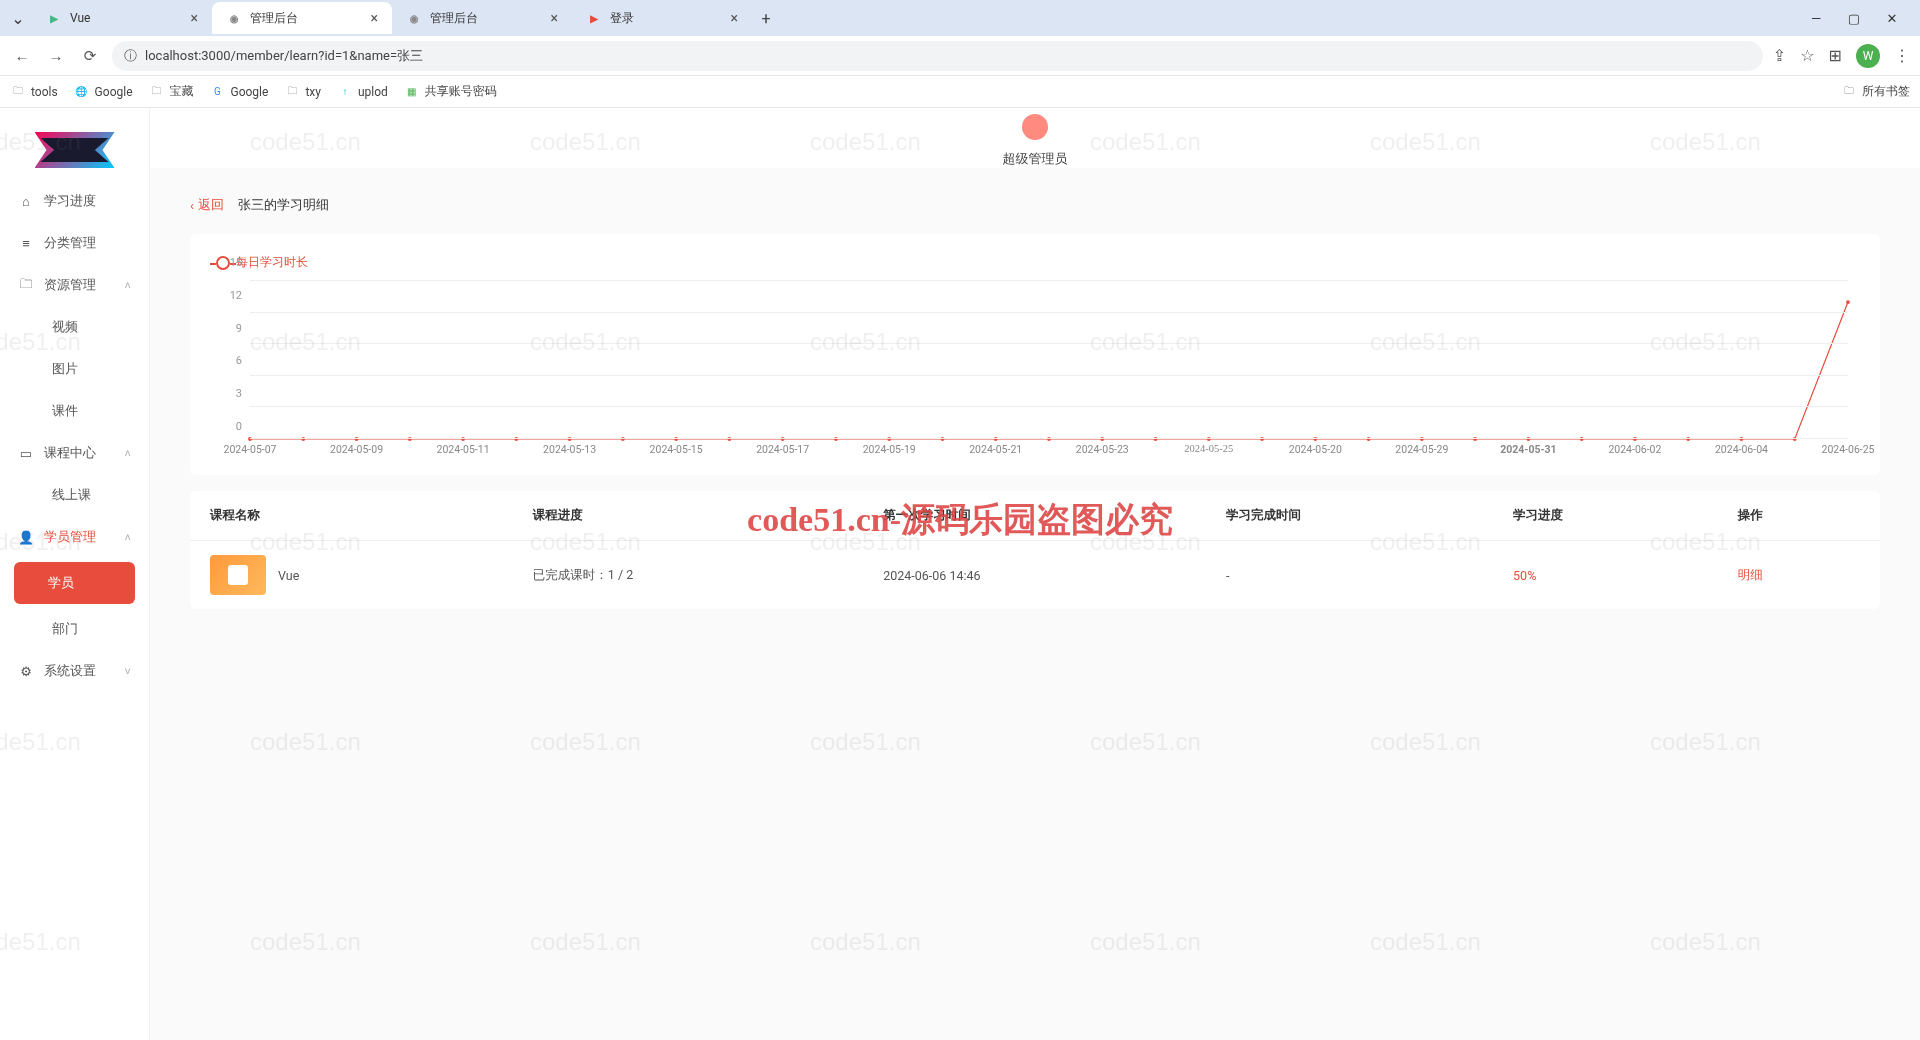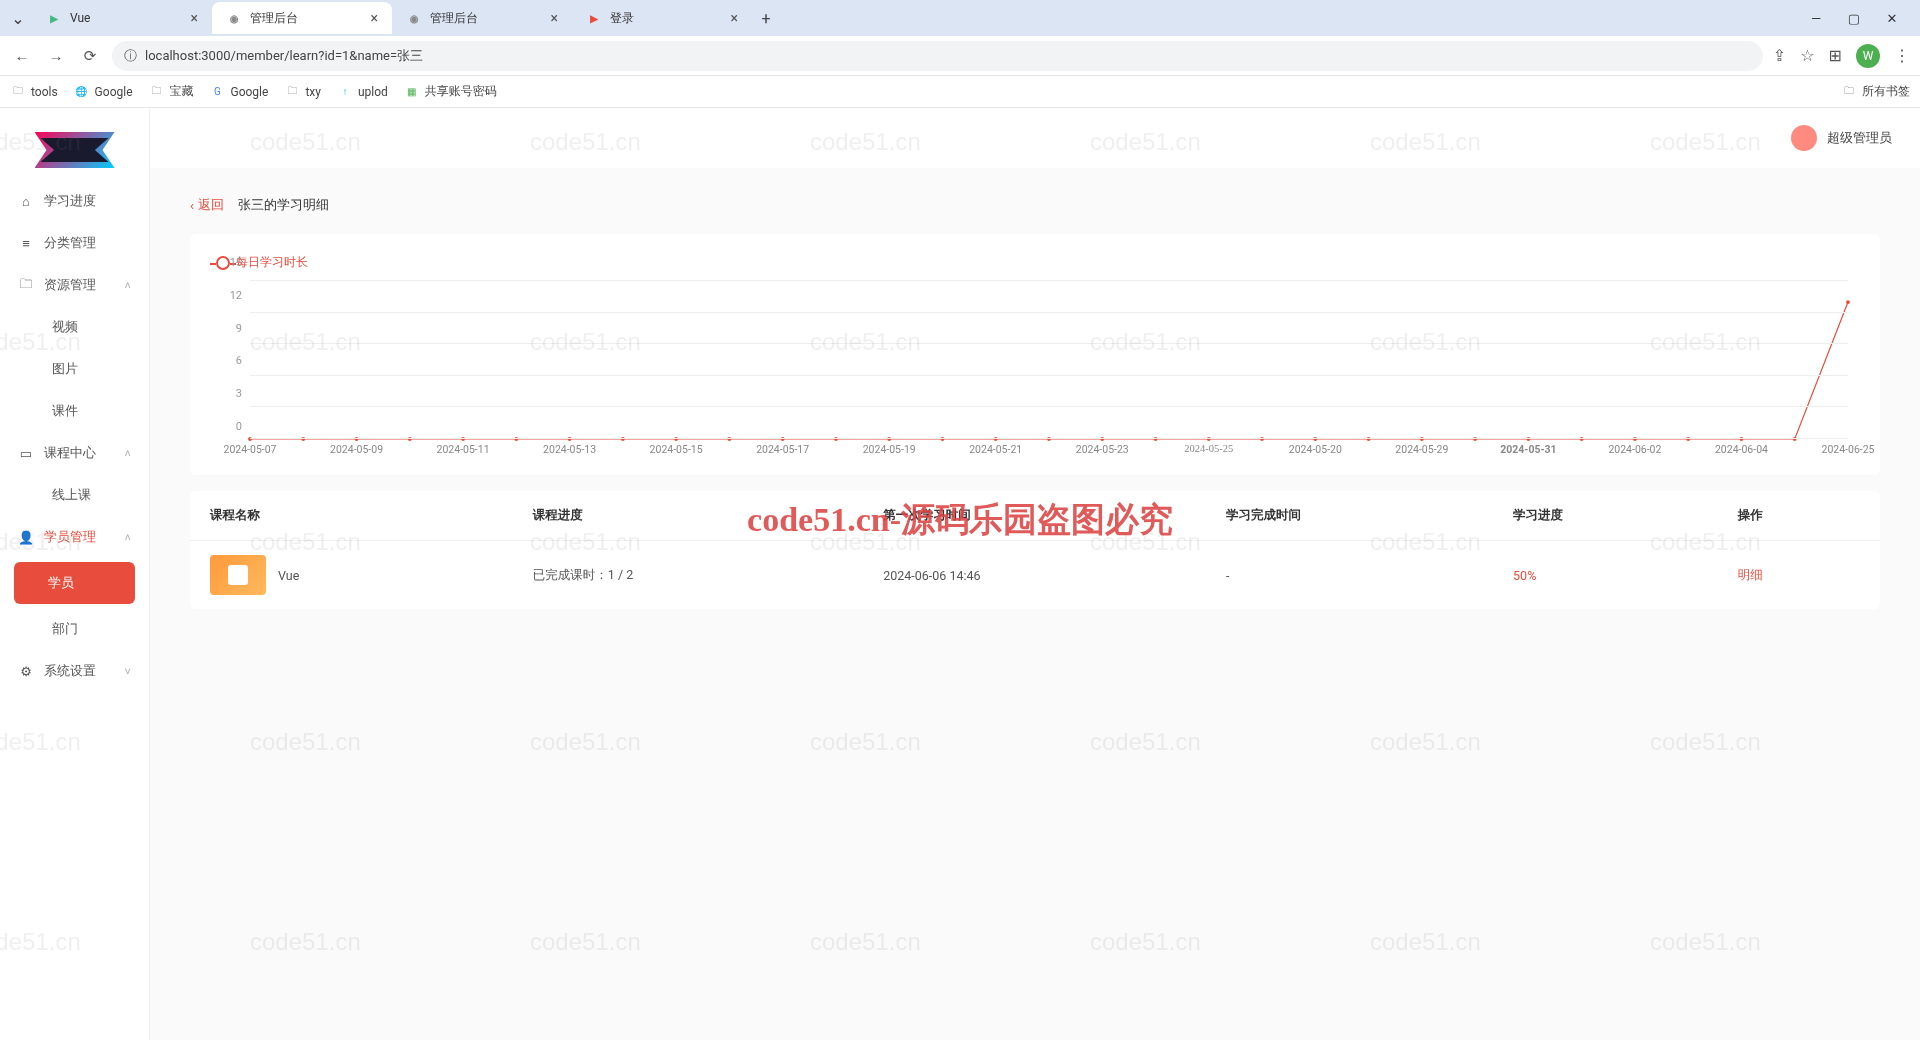--- a/index.html
+++ b/index.html
@@ -36,21 +36,21 @@
 .logo { width:80px; height:36px; background:linear-gradient(135deg,#ff0055 0%,#00ccff 100%); clip-path:polygon(0 0,100% 0,85% 50%,100% 100%,0 100%,15% 50%); position:relative; }
 .logo::after { content:""; position:absolute; inset:6px; background:#1a1a2e; clip-path:polygon(0 0,100% 0,80% 50%,100% 100%,0 100%,20% 50%); }
 
 .menu-item { display:flex; align-items:center; height:42px; padding:0 18px; font-size:13px; color:#555; gap:10px; cursor:pointer; position:relative; }
 .menu-item.sub { padding-left:52px; }
 .menu-item.active { color:#e74c3c; }
 .menu-item.pill { background:#e74c3c; color:#fff; margin:4px 14px; border-radius:6px; padding-left:34px; justify-content:flex-start; }
 .menu-chev { margin-left:auto; font-size:11px; color:#aaa; }
 .m-icon { width:16px; text-align:center; font-size:13px; }
 
-.topbar { position:absolute; top:0; left:150px; right:0; height:60px; display:flex; align-items:center; justify-content:flex-end; padding:0 28px; gap:10px; background:#fff; }
+.topbar { position:absolute; top:0; left:150px; right:0; height:60px; display:flex; align-items:center; justify-content:flex-end; padding:0 28px; gap:10px; background:#fff;flex-direction:column; }
 .avatar { width:26px; height:26px; border-radius:50%; background:#ff8a80; display:inline-block; }
 .user-label { font-size:13px; color:#444; }
 
 .main { flex:1; padding:88px 40px 0 40px; background:#fafafa; overflow:auto; }
 .crumb-row { display:flex; align-items:center; gap:14px; font-size:13px; margin-bottom:20px; }
 .back-link { color:#e74c3c; display:flex; align-items:center; gap:4px; }
 .crumb-title { color:#333; }
 
 .chart-card { background:#fff; border-radius:6px; padding:20px 26px 10px 26px; margin-bottom:16px; }
 .legend { display:flex; justify-content:flex-start; font-size:12px; color:#e74c3c; align-items:center; gap:6px; margin-bottom:4px; }

